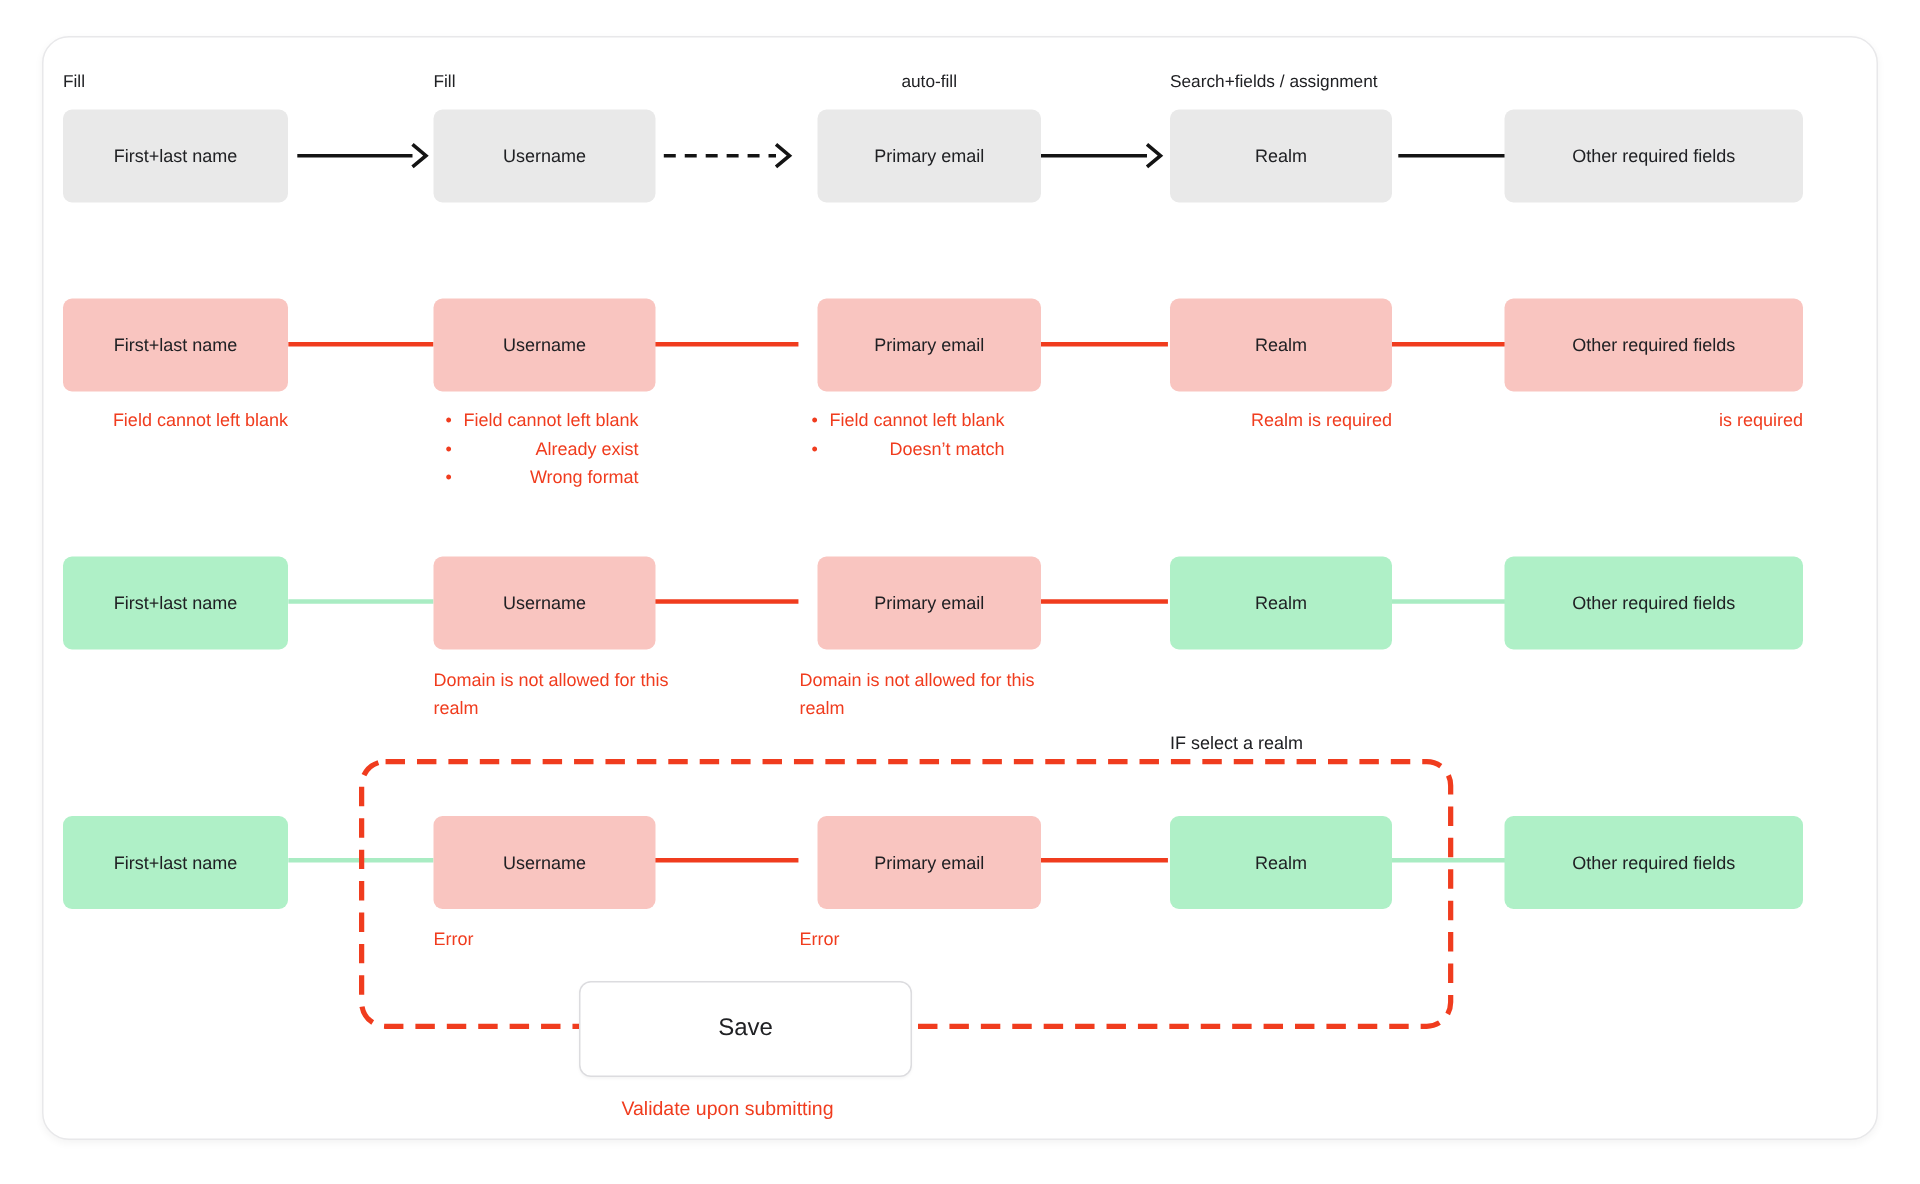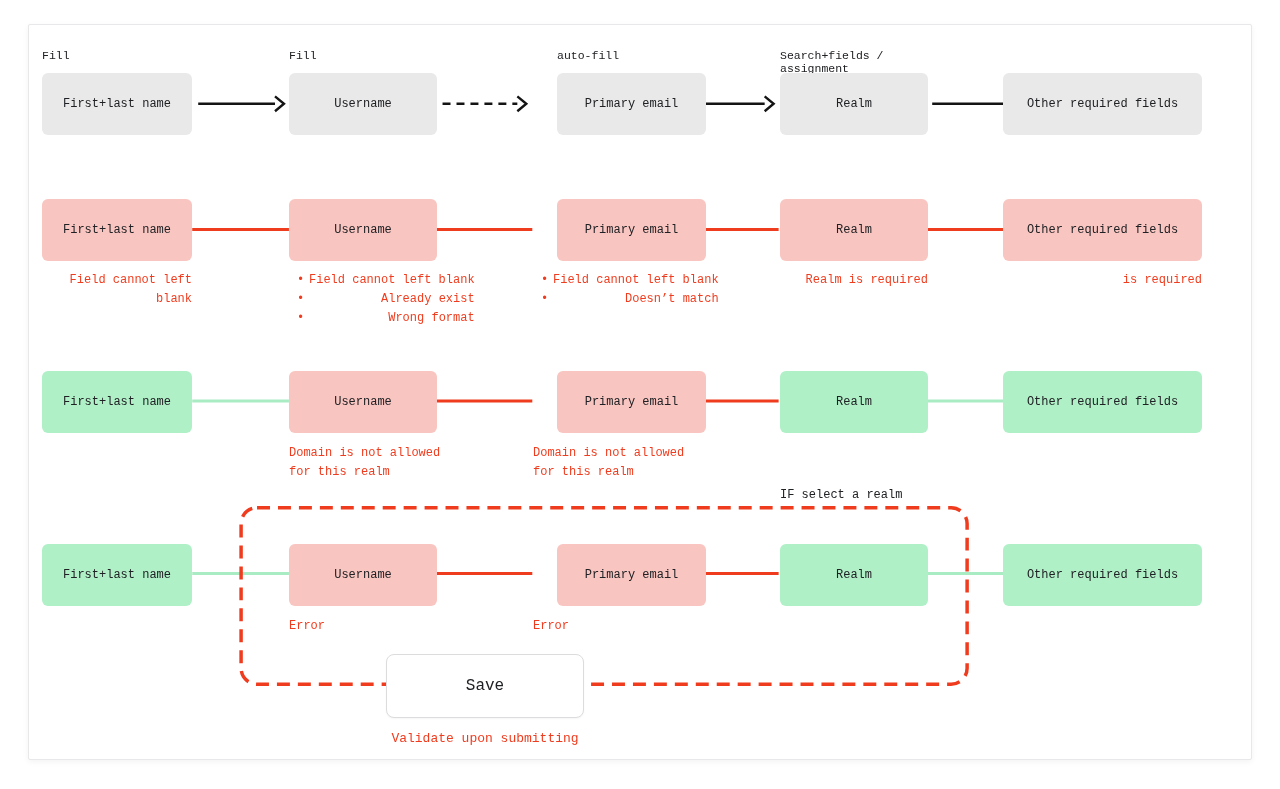--- a/index.html
+++ b/index.html
@@ -4,49 +4,49 @@
 <style>
   * { box-sizing: border-box; margin: 0; padding: 0; }
   html, body { width: 1280px; height: 789px; background: #ffffff; font-family: "Liberation Sans", sans-serif; }
   :root {
     --neutral-box:#e9e9e9; --error-box:#f9c5c0; --ok-box:#aff0c7;
     --error-accent:#f03c1e; --ok-accent:#a9ecc3; --arrow:#141414;
     --text:#202124; --card-border:#e8e8ea; --button-border:#dcdcdf;
   }
   .card {
     position: absolute; left: 28px; top: 24px; width: 1224px; height: 736px;
-    background: #fff; border: 1px solid var(--card-border); border-radius: 2px;
-    box-shadow: 0 2px 6px rgba(20,20,20,.05); overflow: hidden; font-family: Liberation Mono, monospace;
+    background: #fff; border: 1px solid var(--card-border); border-radius: 18px;
+    box-shadow: 0 2px 6px rgba(20,20,20,.05); overflow: hidden;
   }
   .layer { position: absolute; inset: 0; width: 100%; height: 100%; }
   .node {
     position: absolute; height: 62px; border-radius: 6px;
     display: flex; align-items: center; justify-content: center;
     font-size: 12px; color: var(--text); white-space: nowrap;
   }
   .node.neutral { background: var(--neutral-box); }
   .node.error   { background: var(--error-box); }
   .node.ok      { background: var(--ok-box); }
   .c1 { left: 13px;  width: 150px; }
   .c2 { left: 260px; width: 148px; }
-  .c3 { left: 528px; width: 149px; }
+  .c3 { left: 516px; width: 149px; text-align: center; }
   .c4 { left: 751px; width: 148px; }
   .c5 { left: 974px; width: 199px; }
   .r1 { top: 48px; } .r2 { top: 174px; } .r3 { top: 346px; } .r4 { top: 519px; }
   .annotation { position: absolute; top: 24px; font-size: 11.5px; color: var(--text); }
   .msg { position: absolute; font-size: 12px; line-height: 19px; }
   .msg.err { color: var(--error-accent); }
   .msg.note { color: var(--text); margin-top: 42px; }
   .mr2 { top: 246px; text-align: right; } .mr3 { top: 419px; } .mr4 { top: 592px; }
   .msg ul { list-style: none; }
   .msg li { position: relative; padding-left: 13px; }
   .msg li::before { content: "\2022"; position: absolute; left: 1px; }
   .wrap160 { width: 160px; }
   .save-btn {
-    position: absolute; left: 357px; top: 629px; width: 198px; height: 64px;
+    position: absolute; left: 357px; top: 629px; width: 222px; height: 64px;
     background: #fff; border: 1.5px solid var(--button-border); border-radius: 8px;
     display: flex; align-items: center; justify-content: center;
     font-size: 16px; color: var(--text); box-shadow: 0 1px 2px rgba(0,0,0,.04); cursor: pointer;
   }
   .validate-note {
     position: absolute; left: 357px; top: 706px; width: 198px; text-align: center;
     font-size: 13px; color: var(--error-accent);
   }
 </style>
 </head>

